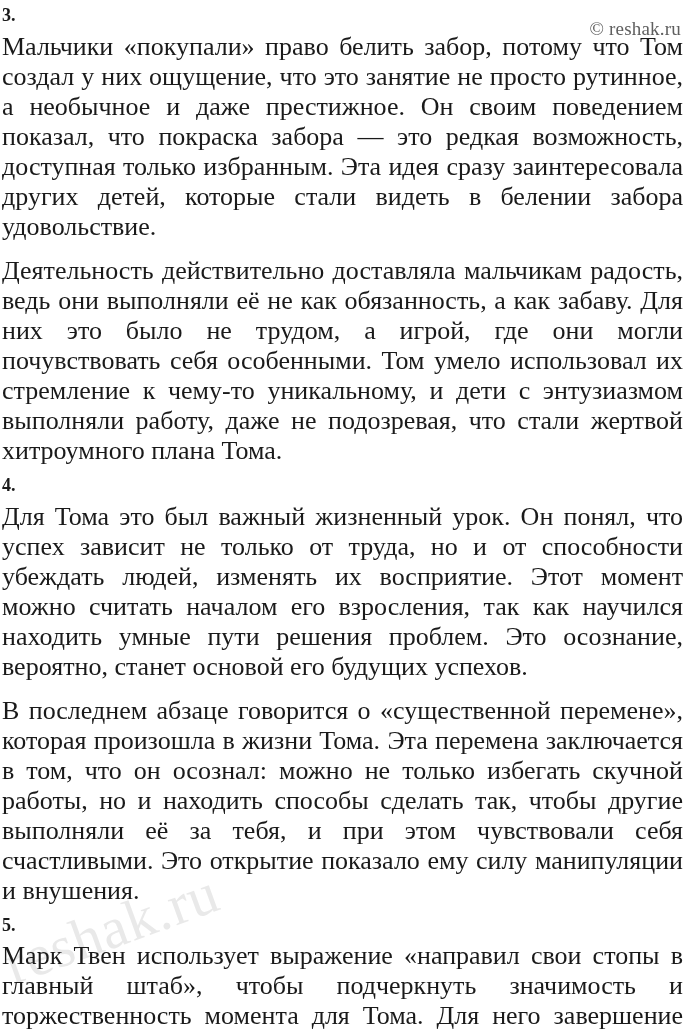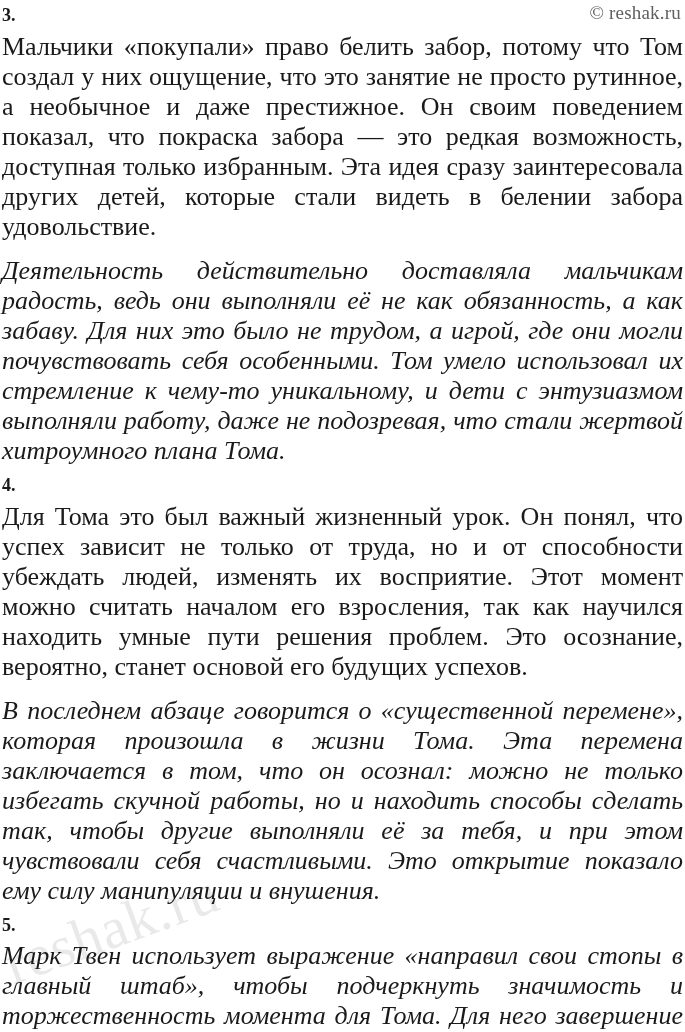--- a/index.html
+++ b/index.html
@@ -17,21 +17,21 @@
   }
   .page {
     position: relative;
     width: 685px;
     height: 1032px;
     box-sizing: border-box;
     padding: 4px 2px 0 2px;
   }
   .watermark-top {
     position: absolute;
-    top: 2px;
+    top: 18px;
     right: 4px;
     font-family: "Liberation Serif", "DejaVu Serif", serif;
     font-size: 19px;
     color: #5f5f5f;
     letter-spacing: 0.2px;
   }
   .num {
     font-weight: bold;
     font-size: 18px;
     margin: 0 0 6px 0;
@@ -43,21 +43,20 @@
   p.body {
     margin: 0 0 14px 0;
     font-size: 26px;
     line-height: 30px;
     text-align: justify;
     text-justify: inter-word;
     hyphens: none;
   }
   p.body:last-child {
     margin-bottom: 0;
-    font-style: italic;
   }
   .block {
     margin-bottom: 2px;
   }
   .section-gap {
     height: 8px;
   }
   
   .watermark-diag {
     position: absolute;

